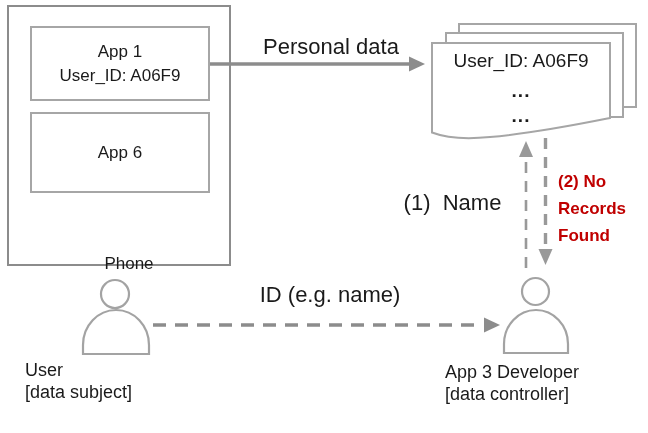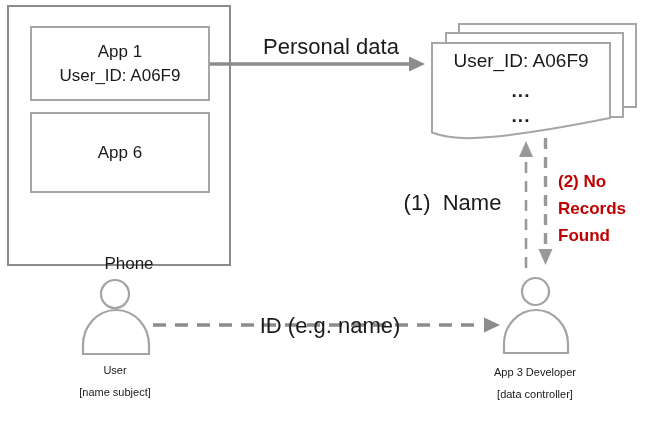--- a/index.html
+++ b/index.html
@@ -82,38 +82,37 @@
     text-align: center;
     font-size: 19px;
     font-weight: bold;
     letter-spacing: 1px;
   }
   .doc-dots.row0 { top: 80px; }
   .doc-dots.row1 { top: 105px; }
 
   
   .personal-data-label { left: 251px; top: 36px;  width: 160px; text-align: center; }
-  .id-label            { left: 250px; top: 315px; width: 160px; text-align: center; }
+  .id-label            { left: 250px; top: 284px; width: 160px; text-align: center; }
   .name-label          { left: 400px; top: 192px; width: 105px; text-align: center; white-space: pre; }
   .no-records-label {
     position: absolute;
     left: 558px; top: 168px;
     font-size: 17px;
     line-height: 27px;
     font-weight: bold;
     color: var(--alert_red);
     white-space: pre-line;
   }
 
   
   .actor-label {
     position: absolute;
     width: 180px;
-    text-align: center;
-    font-size: 11px;
+    font-size: 18px;
     line-height: 22px;
   }
   .actor-label.user { left: 25px;  top: 359px; }
   .actor-label.dev  { left: 445px; top: 361px; }
 
   
   .doc-page   { fill: #ffffff; stroke: var(--box_gray); stroke-width: 2; }
   .solid-arrow{ stroke: var(--stroke_gray); stroke-width: 3.5; }
   .solid-head { fill: var(--stroke_gray); }
   .dash-h     { stroke: var(--stroke_gray); stroke-width: 3.5; stroke-dasharray: 13 9; }
@@ -184,20 +183,20 @@
 
   <div class="lbl personal-data-label">Personal data</div>
   <div class="lbl name-label">(1)  Name</div>
   <div class="no-records-label">(2) No
 Records
 Found</div>
   <div class="lbl id-label">ID (e.g. name)</div>
 
   <div class="actor-label user">
     <div>User</div>
-    <div>[name subject]</div>
+    <div>[data subject]</div>
   </div>
   <div class="actor-label dev">
     <div>App 3 Developer</div>
     <div>[data controller]</div>
   </div>
 
 </div>
 
 </body></html>

